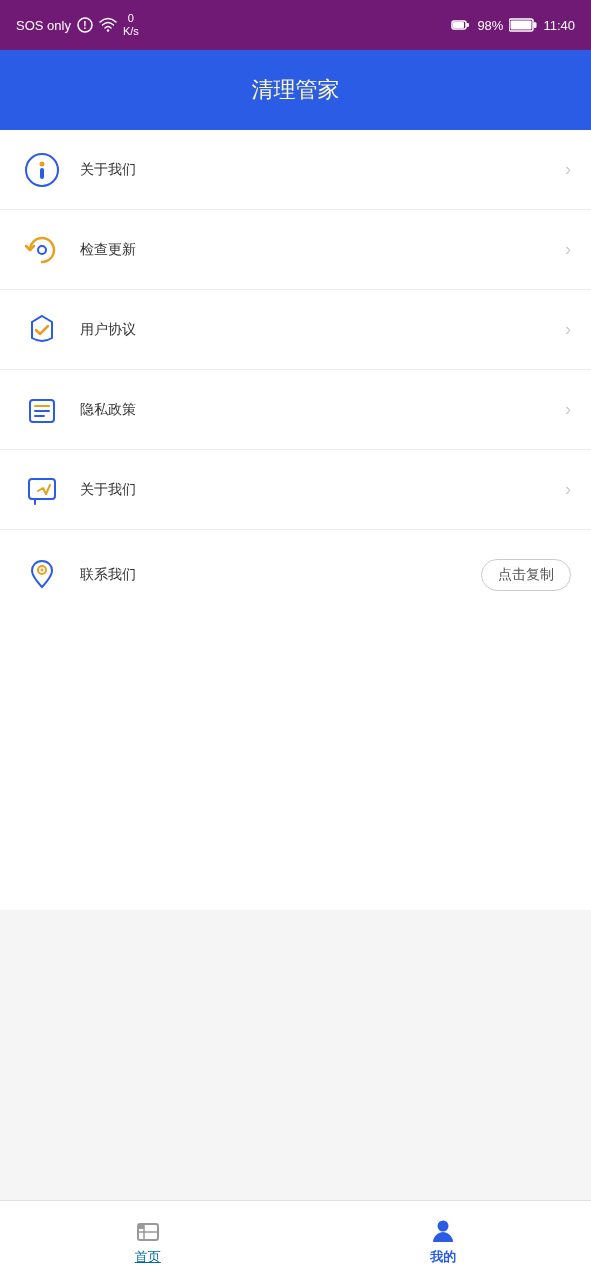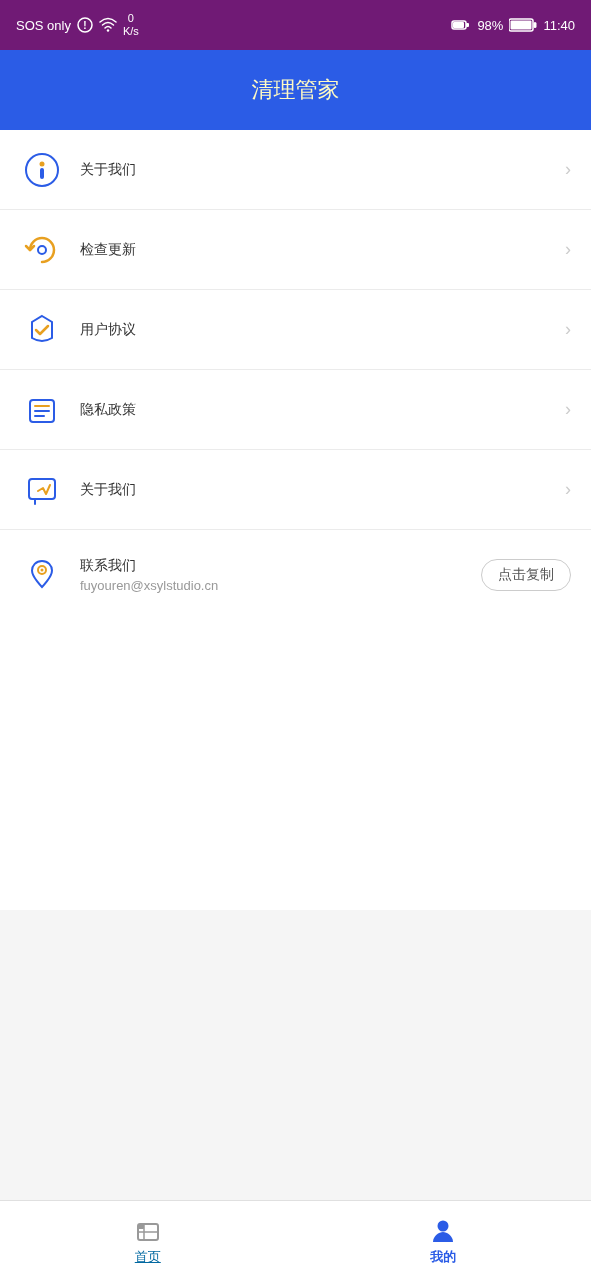--- a/index.html
+++ b/index.html
@@ -258,21 +258,20 @@
   <div class="menu-item menu-item-contact">
     <div class="menu-item-icon">
       <svg width="36" height="36" viewBox="0 0 36 36">
         <path d="M18 4 C12 4 8 8.5 8 13.5 C8 20 18 30 18 30 C18 30 28 20 28 13.5 C28 8.5 24 4 18 4 Z" fill="none" stroke="#2b5ce6" stroke-width="2"></path>
         <circle cx="18" cy="13" r="4" fill="none" stroke="#e8a020" stroke-width="2"></circle>
         <circle cx="18" cy="13" r="1.5" fill="#e8a020"></circle>
       </svg>
     </div>
     <div class="menu-item-content">
       <div class="menu-item-label">联系我们</div>
-      <div class="menu-item-sub">fuyouren@xsylstudio.cn</div>
     </div>
     <button class="menu-item-copy-btn">点击复制</button>
   </div>
 
 </div>
 
 <div style="flex: 1; background: #f5f5f5;"></div>
 
 <div class="bottom-nav">
   <div class="nav-item">

